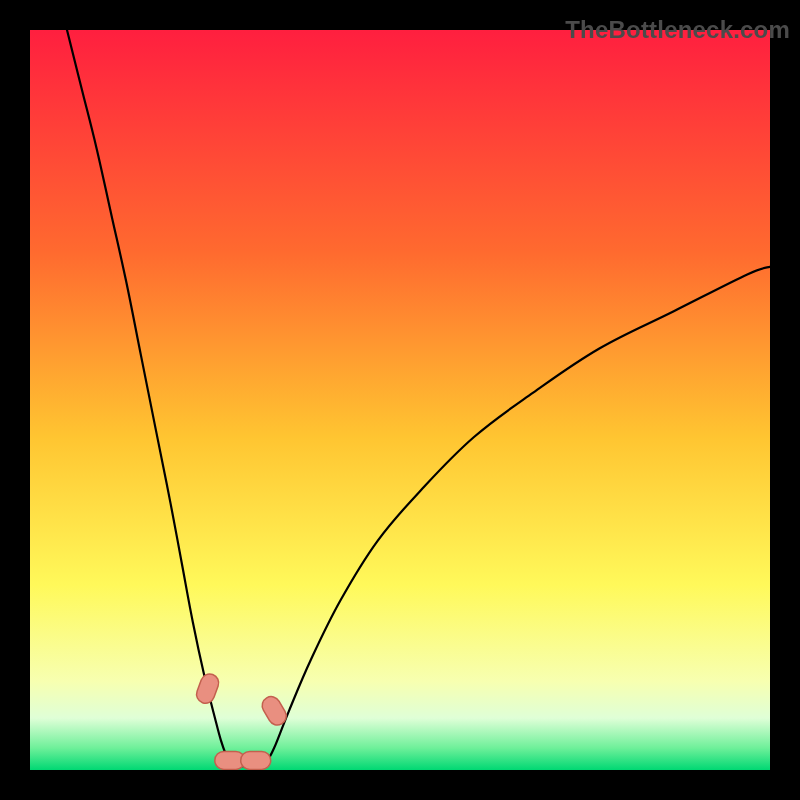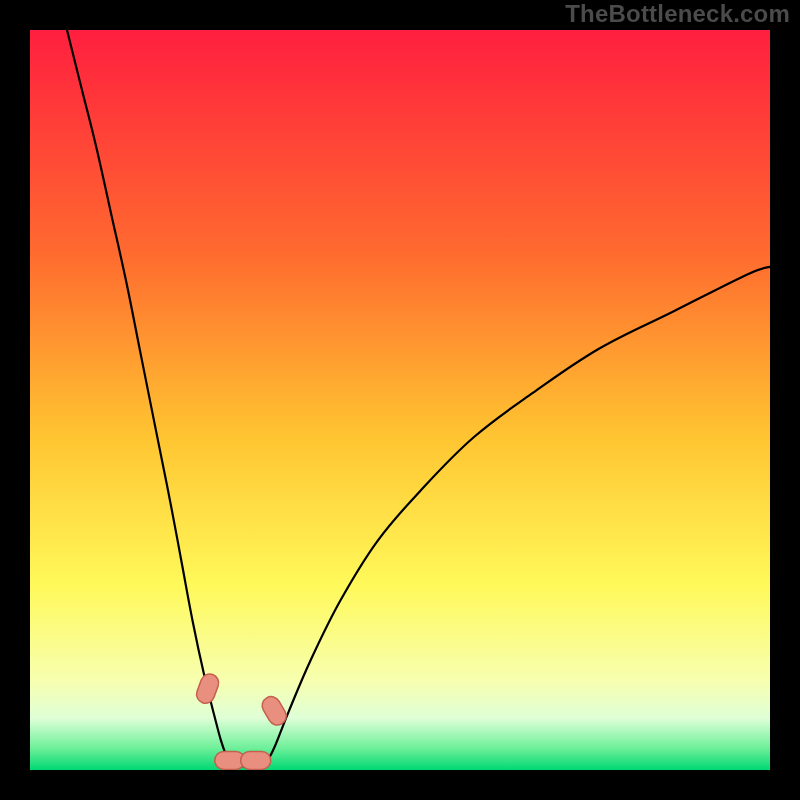--- a/index.html
+++ b/index.html
@@ -22,21 +22,21 @@
   .plot {
     position: absolute;
     left: 30px;
     top: 30px;
     width: 740px;
     height: 740px;
     overflow: hidden;
   }
   .watermark {
     position: absolute;
-    top: 0;
+    top: 16px;
     right: 10px;
     color: #4b4b4b;
     font-size: 24px;
     font-weight: 600;
     letter-spacing: 0.2px;
     z-index: 5;
   }
   svg {
     display: block;
   }

